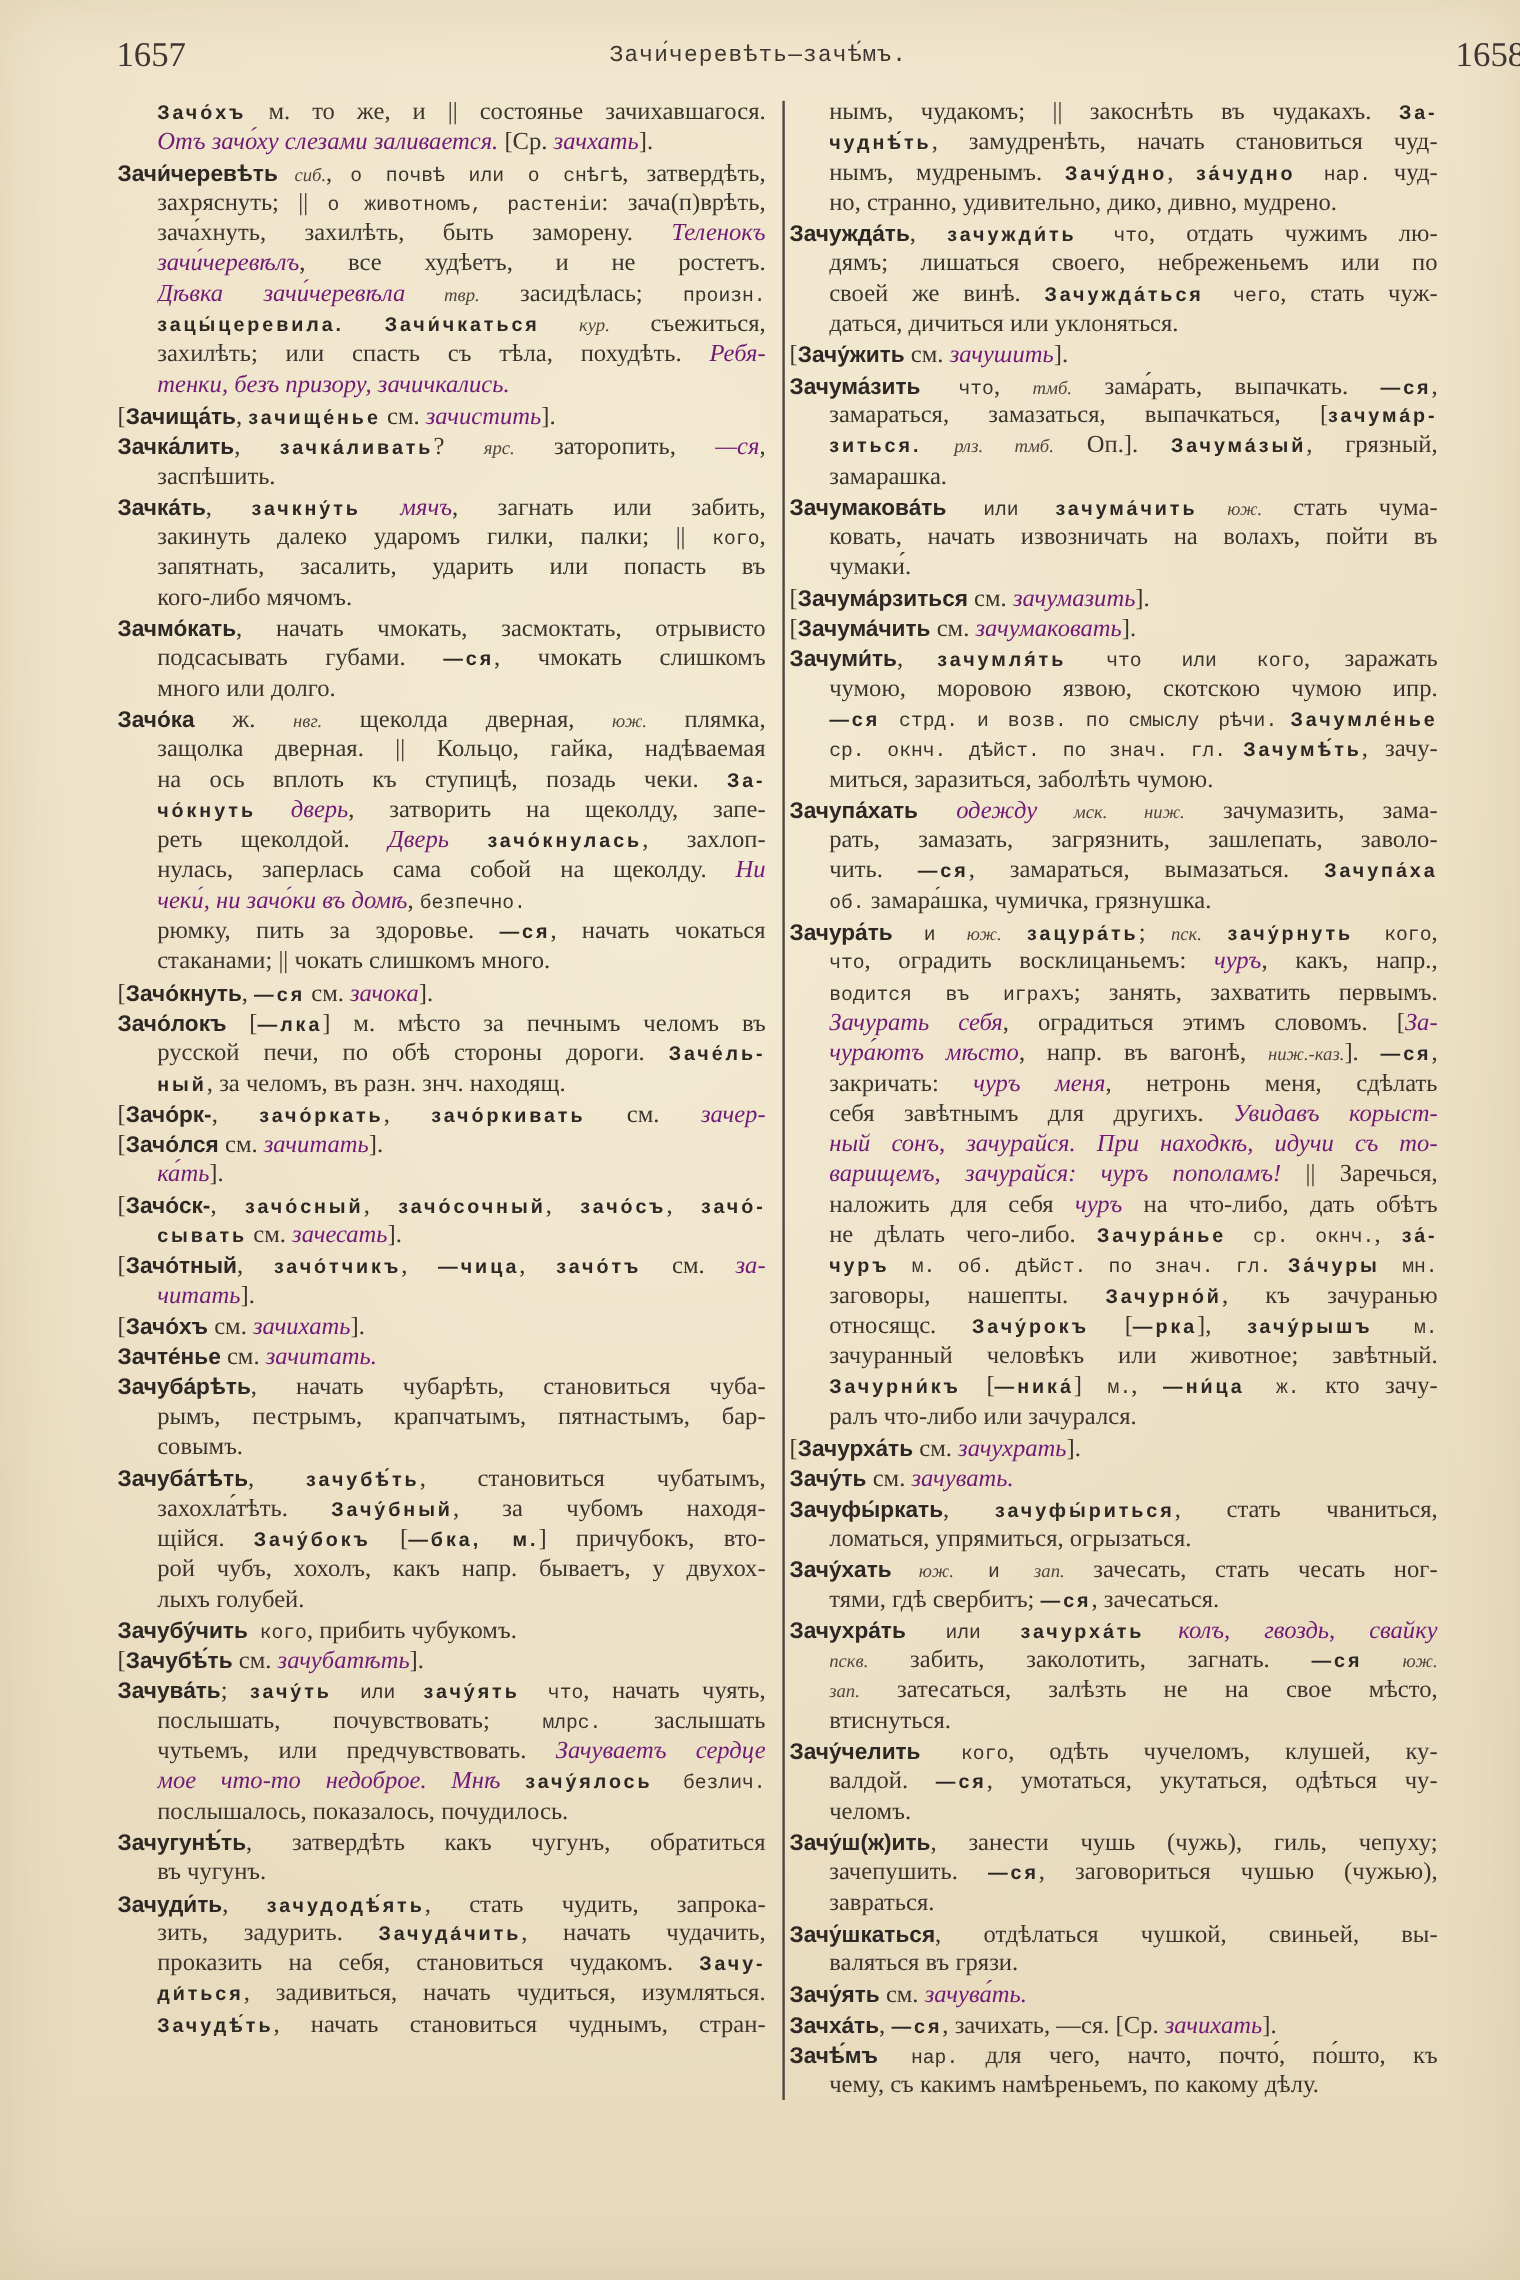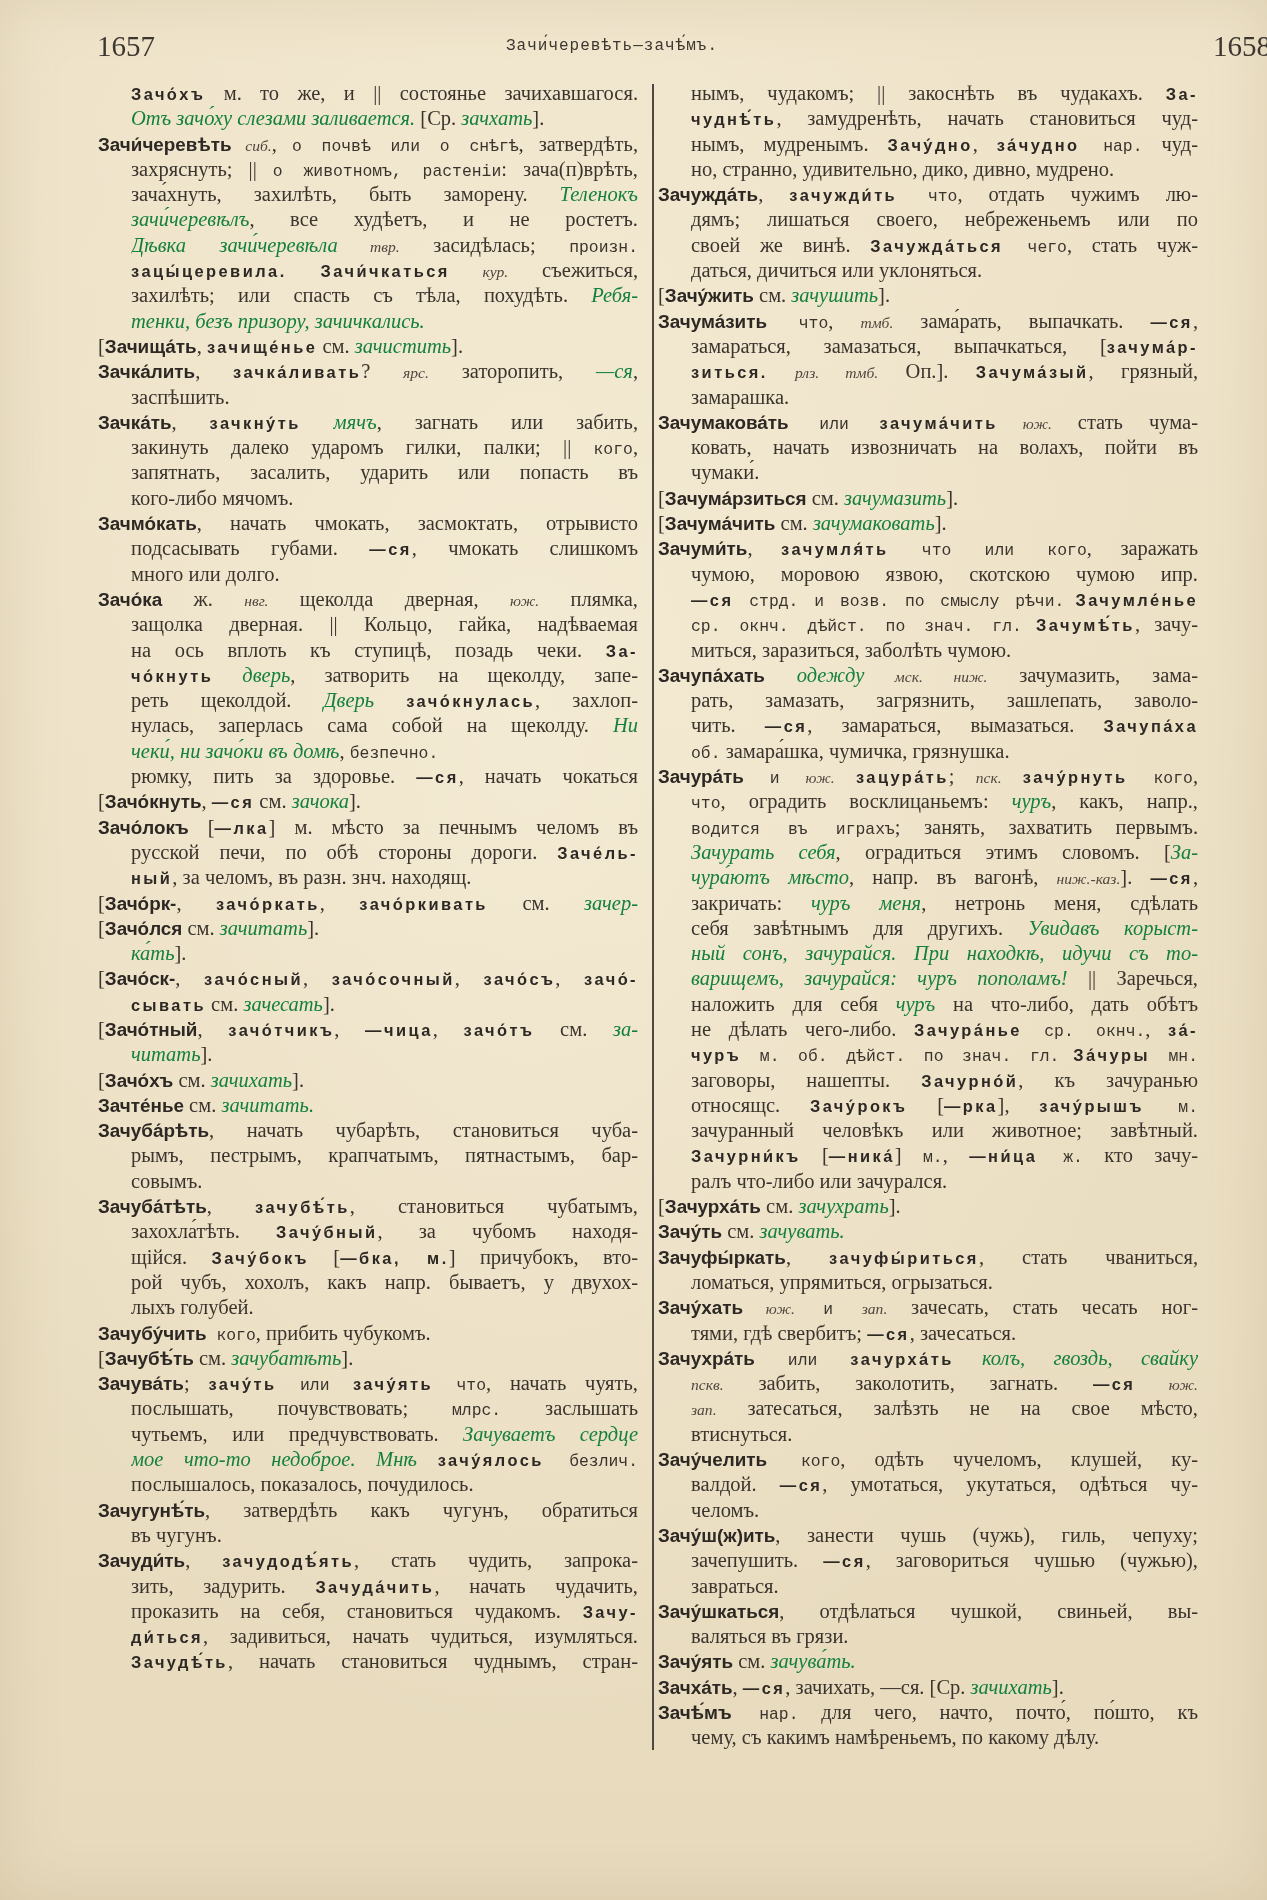--- a/index.html
+++ b/index.html
@@ -16,23 +16,23 @@
       linear-gradient(180deg, #efe4ca 0%, #ebdfc3 55%, #e7dabd 100%);
     box-shadow: inset 0 0 60px rgba(150,120,80,0.18);
   }
   .hdr {
     position: absolute; top: 28px; height: 36px; line-height: 36px;
     font-size: 29px; color: #3e3731;
   }
   .page-left { left: 97px; }
   .page-right { left: 1213px; width: 50px; text-align: left; }
   .running-title {
-    left: 412px; width: 400px; text-align: center;
+    left: 432px; width: 400px; text-align: center;
     font-family: "Liberation Mono", "DejaVu Sans Mono", monospace;
-    font-size: 16px; letter-spacing: 1px;
+    font-size: 19px; letter-spacing: 1px;
   }
   .col { position: absolute; top: 81px; width: 540px; }
   .col-left { left: 98px; }
   .col-right { left: 658px; }
   .divider {
     position: absolute; left: 652px; top: 84px; width: 2px; height: 1666px;
     background: #4f4741;
   }
   .line {
     height: 25.3px; line-height: 25.3px; font-size: 20.5px;
@@ -42,21 +42,21 @@
   .line.just { text-align: justify; text-align-last: justify; }
   .h {
     font-family: "Liberation Sans", "DejaVu Sans", sans-serif;
     font-weight: bold; font-size: 0.92em; color: #2d2824;
   }
   .s {
     font-family: "Liberation Sans", "DejaVu Sans", sans-serif;
     font-weight: bold; font-size: 0.8em; letter-spacing: 0.15em; color: #2d2824;
   }
   .n { }
-  .i { font-style: italic; color: #15803d; }
+  .i { font-style: italic; color: #701a75; }
   .m { font-size: 0.8em; font-family: Liberation Mono, monospace; }
   .a { font-style: italic; font-size: 0.76em; color: #4f463e; }
 </style>
 </head>
 <body>
 
 <div class="paper"></div>
 
 <div class="hdr page-left">1657</div>
 <div class="hdr running-title">Зачи́черевѣть—зачѣ́мъ.</div>
@@ -84,20 +84,21 @@
     <div class="line ind just"><span class="n">подсасывать губами. </span><span class="s">—ся</span><span class="n">, чмокать слишкомъ</span></div>
     <div class="line ind"><span class="n">много или долго.</span></div>
     <div class="line just"><span class="h">Зачо́ка</span><span class="n"> ж. </span><span class="a">нвг.</span><span class="n"> щеколда дверная, </span><span class="a">юж.</span><span class="n"> плямка,</span></div>
     <div class="line ind just"><span class="n">защолка дверная. || Кольцо, гайка, надѣваемая</span></div>
     <div class="line ind just"><span class="n">на ось вплоть къ ступицѣ, позадь чеки. </span><span class="s">За-</span></div>
     <div class="line ind just"><span class="s">чо́кнуть</span><span class="n"> </span><span class="i">дверь</span><span class="n">, затворить на щеколду, запе-</span></div>
     <div class="line ind just"><span class="n">реть щеколдой. </span><span class="i">Дверь</span><span class="n"> </span><span class="s">зачо́кнулась</span><span class="n">, захлоп-</span></div>
     <div class="line ind just"><span class="n">нулась, заперлась сама собой на щеколду. </span><span class="i">Ни</span></div>
     <div class="line ind"><span class="i">чеки́, ни зачо́ки въ домѣ</span><span class="n">, </span><span class="m">безпечно.</span></div>
     <div class="line ind just"><span class="n">рюмку, пить за здоровье. </span><span class="s">—ся</span><span class="n">, начать чокаться</span></div>
+    <div class="line ind"><span class="n">стаканами; || чокать слишкомъ много.</span></div>
     <div class="line"><span class="n">[</span><span class="h">Зачо́кнуть</span><span class="n">, </span><span class="s">—ся</span><span class="n"> см. </span><span class="i">зачока</span><span class="n">].</span></div>
     <div class="line just"><span class="h">Зачо́локъ</span><span class="n"> [</span><span class="s">—лка</span><span class="n">] м. мѣсто за печнымъ челомъ въ</span></div>
     <div class="line ind just"><span class="n">русской печи, по обѣ стороны дороги. </span><span class="s">Заче́ль-</span></div>
     <div class="line ind"><span class="s">ный</span><span class="n">, за челомъ, въ разн. знч. находящ.</span></div>
     <div class="line just"><span class="n">[</span><span class="h">Зачо́рк-</span><span class="n">, </span><span class="s">зачо́ркать</span><span class="n">, </span><span class="s">зачо́ркивать</span><span class="n"> см. </span><span class="i">зачер-</span></div>
     <div class="line"><span class="n">[</span><span class="h">Зачо́лся</span><span class="n"> см. </span><span class="i">зачитать</span><span class="n">].</span></div>
     <div class="line ind"><span class="i">ка́ть</span><span class="n">].</span></div>
     <div class="line just"><span class="n">[</span><span class="h">Зачо́ск-</span><span class="n">, </span><span class="s">зачо́сный</span><span class="n">, </span><span class="s">зачо́сочный</span><span class="n">, </span><span class="s">зачо́съ</span><span class="n">, </span><span class="s">зачо́-</span></div>
     <div class="line ind"><span class="s">сывать</span><span class="n"> см. </span><span class="i">зачесать</span><span class="n">].</span></div>
     <div class="line just"><span class="n">[</span><span class="h">Зачо́тный</span><span class="n">, </span><span class="s">зачо́тчикъ</span><span class="n">, </span><span class="s">—чица</span><span class="n">, </span><span class="s">зачо́тъ</span><span class="n"> см. </span><span class="i">за-</span></div>

